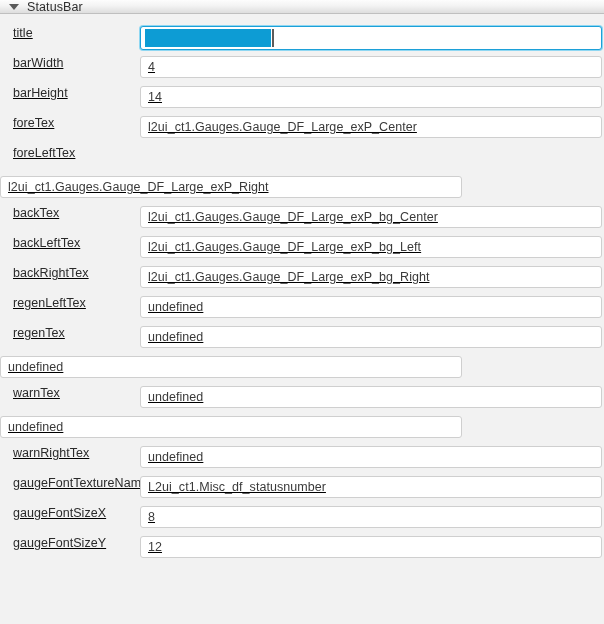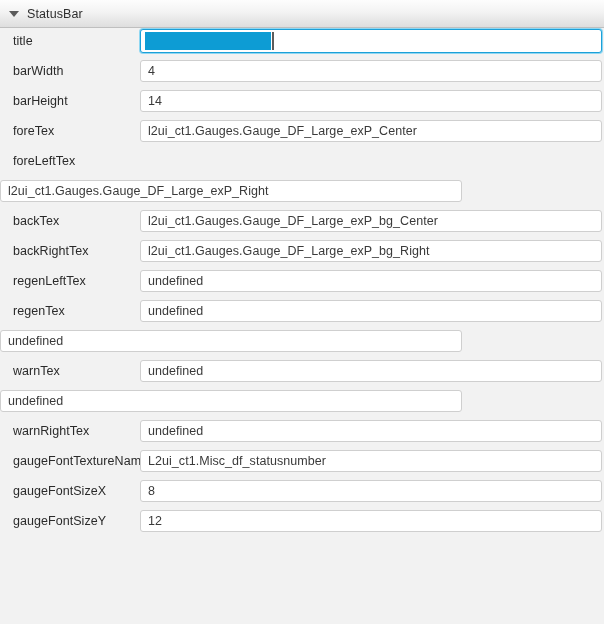--- a/index.html
+++ b/index.html
@@ -15,21 +15,21 @@
     overflow: hidden;
     position: relative;
   }
 
   
   #panel-header {
     position: absolute;
     left: 0;
     top: 0;
     width: 604px;
-    height: 28px;
+    height: 14px;
     box-sizing: border-box;
     background: linear-gradient(to bottom, #fdfdfd 0%, #f3f3f3 45%, #e9e9e9 70%, #dedede 100%);
     border-bottom: 1px solid #bfbfbf;
     display: flex;
     align-items: center;
     padding-left: 9px;
   }
   #panel-header .tri {
     width: 0;
     height: 0;
@@ -50,21 +50,21 @@
   #rows {
     position: absolute;
     left: 0;
     top: 26px;
     width: 604px;
   }
   .row {
     position: relative;
     height: 30px;
     display: flex;
-    align-items: center;
+    text-decoration: underline;
   }
   .row .label {
     width: 140px;
     flex: 0 0 140px;
     padding-left: 13px;
     box-sizing: border-box;
     font-size: 12.5px;
     color: #2a2a2a;
     white-space: nowrap;
     overflow: hidden;
@@ -157,20 +157,26 @@
         <span class="val">l2ui_ct1.Gauges.Gauge_DF_Large_exP_Right</span>
       </div>
     </div>
     <div class="row">
       <div class="label">backTex</div>
       <div class="field">
         <span class="val">l2ui_ct1.Gauges.Gauge_DF_Large_exP_bg_Center</span>
       </div>
     </div>
     <div class="row">
+      <div class="label">backLeftTex</div>
+      <div class="field">
+        <span class="val">l2ui_ct1.Gauges.Gauge_DF_Large_exP_bg_Left</span>
+      </div>
+    </div>
+    <div class="row">
       <div class="label">backRightTex</div>
       <div class="field">
         <span class="val">l2ui_ct1.Gauges.Gauge_DF_Large_exP_bg_Right</span>
       </div>
     </div>
     <div class="row">
       <div class="label">regenLeftTex</div>
       <div class="field">
         <span class="val">undefined</span>
       </div>

